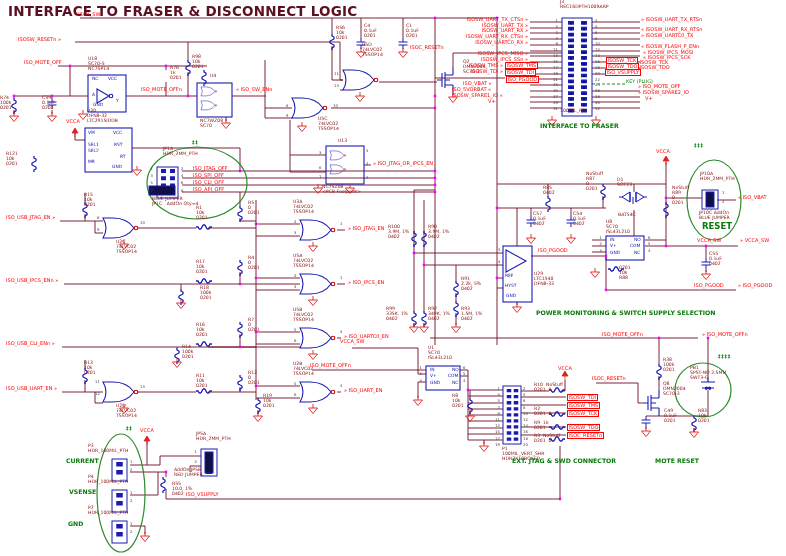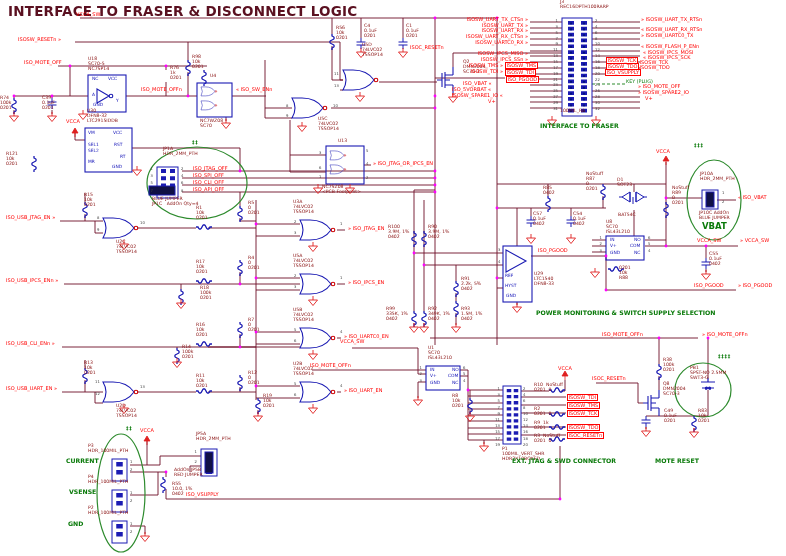--- a/index.html
+++ b/index.html
@@ -471,21 +471,21 @@
       <span class="lbl sec" style="left: 536px; top: 310px;">POWER MONITORING &amp; SWITCH SUPPLY SELECTION</span>
       <span class="lbl net" style="left: 656px; top: 149px;">VCCA</span>
       <span class="lbl comp" style="left: 672px; top: 186px;">NoStuff</span>
       <span class="lbl comp" style="left: 672px; top: 191px;">R89</span>
       <span class="lbl comp" style="left: 672px; top: 196px;">0</span>
       <span class="lbl comp" style="left: 672px; top: 201px;">0201</span>
       <span class="lbl comp" style="left: 700px; top: 172px;">JP10A</span>
       <span class="lbl comp" style="left: 700px; top: 177px;">HDR_2MM_PTH</span>
       <span class="lbl comp" style="left: 699px; top: 211px;">JP10C AddOn</span>
       <span class="lbl comp" style="left: 699px; top: 216px;">BLUE JUMPER</span>
-      <span class="lbl secbig" style="left: 702px; top: 222px;">VBAT</span>
+      <span class="lbl secbig" style="left: 702px; top: 222px;">RESET</span>
       <span class="lbl net" style="left: 738px; top: 195px;">« ISO_VBAT</span>
       <span class="lbl jmp" style="left: 694px; top: 143px;">‡ ‡ ‡</span>
       <span class="lbl net" style="left: 697px; top: 238px;">VCCA_SW</span>
       <span class="lbl net" style="left: 740px; top: 238px;">» VCCA_SW</span>
       <span class="lbl comp" style="left: 709px; top: 252px;">C55</span>
       <span class="lbl comp" style="left: 709px; top: 257px;">0.1uF</span>
       <span class="lbl comp" style="left: 709px; top: 262px;">0402</span>
       <span class="lbl net" style="left: 694px; top: 283px;">ISO_PGOOD</span>
       <span class="lbl net" style="left: 738px; top: 283px;">» ISO_PGOOD</span>
       <span class="lbl net" style="left: 602px; top: 332px;">ISO_MOTE_OFFn</span>

